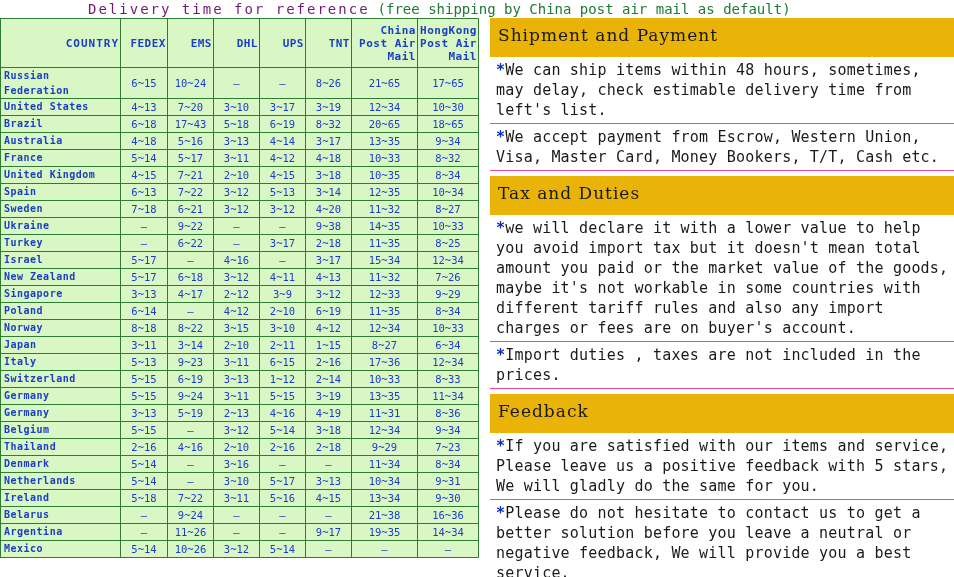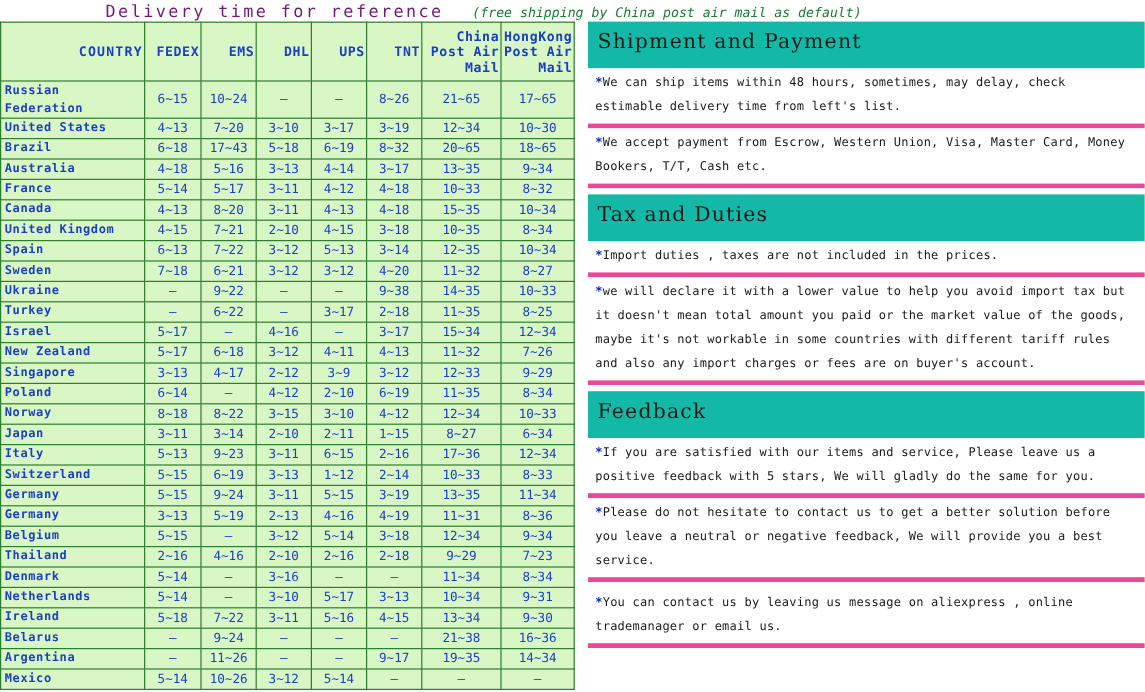--- a/index.html
+++ b/index.html
@@ -12,23 +12,22 @@
   
   .title-bar{
     height:18px;line-height:18px;white-space:nowrap;
     padding-left:88px;box-sizing:border-box;
   }
   .title-main{
     color:#701a75;font-size:14px;letter-spacing:2px;
     font-family:"DejaVu Sans Mono","Liberation Mono",monospace;
   }
   .title-sub{
-    color:#1e7a34;font-size:11px;letter-spacing:0px;margin-left:24px;
+    color:#1e7a34;font-size:14px;letter-spacing:0px;margin-left:8px;
     font-family:"DejaVu Sans Mono","Liberation Mono",monospace;
-    font-style:italic;
   }
 
   
   .body-wrap{display:flex;align-items:flex-start;height:559px;}
   .left-col{width:478px;flex:0 0 478px;}
   .right-col{width:464px;flex:0 0 464px;margin-left:12px;}
 
   
   table.delivery{
     border-collapse:collapse;width:478px;table-layout:fixed;
@@ -62,31 +61,31 @@
   col.c-fedex{width:47px;}
   col.c-ems{width:46px;}
   col.c-dhl{width:46px;}
   col.c-ups{width:46px;}
   col.c-tnt{width:46px;}
   col.c-china{width:66px;}
   col.c-hk{width:61px;}
 
   
   .sect-head{
-    background:#14b8a6;color:#1a1a1a;
+    background:#eab308;color:#1a1a1a;
     font-size:17px;letter-spacing:1px;
     padding:5px 8px 6px 8px;
     font-family:"DejaVu Serif","Liberation Serif",serif;
     height:28px;box-sizing:content-box;line-height:24px;
   }
   .para{
     background:#ffffff;color:#1a1a1a;
-    font-size:10px;line-height:20px;letter-spacing:0.2px;
+    font-size:15px;line-height:20px;letter-spacing:0.2px;
     padding:3px 4px 3px 6px;
-    border-bottom:4px solid #ec4899;
+    border-bottom:1px solid #ec4899;
     font-family:"DejaVu Sans Mono","Liberation Mono",monospace;
   }
   .para .star{color:#0a2fc0;font-weight:bold;}
   .gap{height:5px;background:#ffffff;}
 </style>
 </head>
 <body>
 
 <div id="page">
 
@@ -165,30 +164,20 @@
               <td class="country">France</td>
               <td>5~14</td>
               <td>5~17</td>
               <td>3~11</td>
               <td>4~12</td>
               <td>4~18</td>
               <td>10~33</td>
               <td>8~32</td>
             </tr>
             <tr>
-              <td class="country">Canada</td>
-              <td>4~13</td>
-              <td>8~20</td>
-              <td>3~11</td>
-              <td>4~13</td>
-              <td>4~18</td>
-              <td>15~35</td>
-              <td>10~34</td>
-            </tr>
-            <tr>
               <td class="country">United Kingdom</td>
               <td>4~15</td>
               <td>7~21</td>
               <td>2~10</td>
               <td>4~15</td>
               <td>3~18</td>
               <td>10~35</td>
               <td>8~34</td>
             </tr>
             <tr>
@@ -414,22 +403,22 @@
           </tbody>
       </table>
     </div>
 
     <div class="right-col" id="panel-col">
         <div class="sect-head">Shipment and Payment</div>
         <div class="para"><span class="star">*</span>We can ship items within 48 hours, sometimes, may delay, check estimable delivery time from left's list.</div>
         <div class="para"><span class="star">*</span>We accept payment from Escrow, Western Union, Visa, Master Card, Money Bookers, T/T, Cash etc.</div>
         <div class="gap"></div>
         <div class="sect-head">Tax and Duties</div>
+        <div class="para"><span class="star">*</span>we will declare it with a lower value to help you avoid import tax but it doesn't mean total amount you paid or the market value of the goods, maybe it's not workable in some countries with different tariff rules and also any import charges or fees are on buyer's account.</div>
         <div class="para"><span class="star">*</span>Import duties , taxes are not included in the prices.</div>
-        <div class="para"><span class="star">*</span>we will declare it with a lower value to help you avoid import tax but it doesn't mean total amount you paid or the market value of the goods, maybe it's not workable in some countries with different tariff rules and also any import charges or fees are on buyer's account.</div>
         <div class="gap"></div>
         <div class="sect-head">Feedback</div>
         <div class="para"><span class="star">*</span>If you are satisfied with our items and service, Please leave us a positive feedback with 5 stars, We will gladly do the same for you.</div>
         <div class="para"><span class="star">*</span>Please do not hesitate to contact us to get a better solution before you leave a neutral or negative feedback, We will provide you a best service.</div>
         <div class="gap"></div>
         <div class="para"><span class="star">*</span>You can contact us by leaving us message on aliexpress , online trademanager or email us.</div>
       </div>
 
   </div>
 </div>

